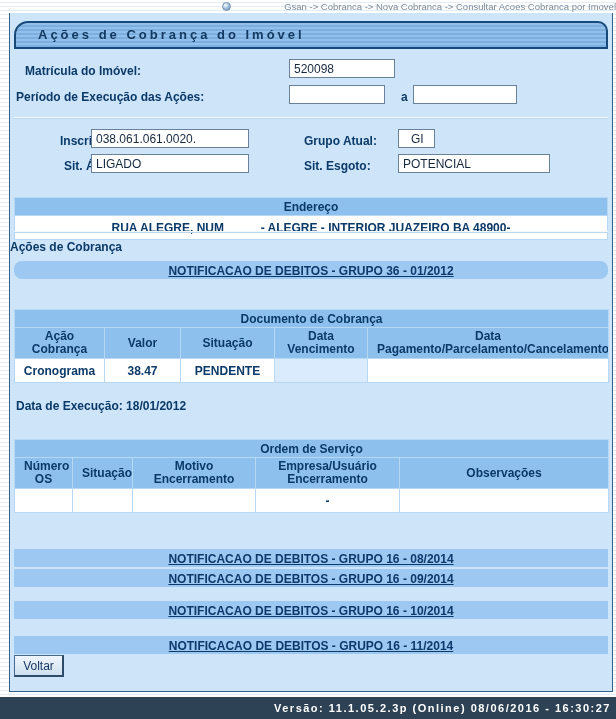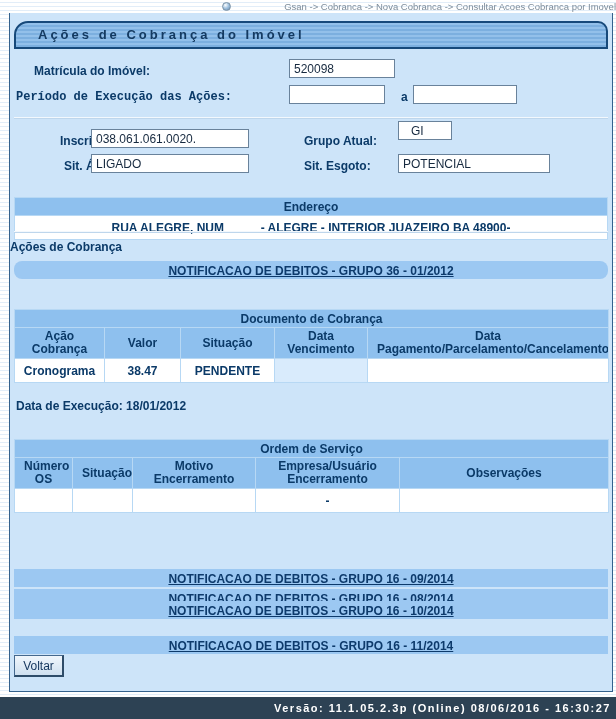--- a/index.html
+++ b/index.html
@@ -74,34 +74,34 @@
 
 <div class="breadcrumb">
   <span class="ball"></span>
   <span>Gsan -&gt; Cobranca -&gt; Nova Cobranca -&gt; Consultar Acoes Cobranca por Imovel</span>
 </div>
 
 <div class="panel">
 
   <div class="title-bar">Ações de Cobrança do Imóvel</div>
 
-  <span class="lbl" style="left:24px; top:51px;">Matrícula do Imóvel:</span>
+  <span class="lbl" style="left:15px; top:51px;">Matrícula do Imóvel:</span>
   <input class="inp" style="left: 279px; top: 46px; width: 106px;" value="520098">
 
-  <span class="lbl" style="left:6px; top:77px;font-family:Liberation Mono, monospace;">Período de Execução das Ações:</span>
+  <span class="lbl" style="left:6px; top:77px;">Período de Execução das Ações:</span>
   <input class="inp" style="left: 279px; top: 72px; width: 96px;" value="">
   <span class="lbl" style="left:391px; top:77px;">a</span>
   <input class="inp" style="left: 403px; top: 72px; width: 104px;" value="">
 
   <div class="sep" style="left:4px; top:104px; width:594px;"></div>
 
   <span class="lbl" style="left:6px; top:121px;margin-left:44px;">Inscrição:</span>
   <input class="inp" style="left: 81px; top: 116px; width: 158px;" value="038.061.061.0020.">
   <span class="lbl" style="left:294px; top:121px;">Grupo Atual:</span>
-  <input class="inp" style="left: 388px; top: 108px; width: 54px; padding-left: 12px;" value="GI">
+  <input class="inp" style="left: 388px; top: 116px; width: 37px; padding-left: 12px;" value="GI">
 
   <span class="lbl" style="left:6px; top:146px;margin-left:48px;">Sit. Água:</span>
   <input class="inp" style="left: 81px; top: 141px; width: 158px;" value="LIGADO">
   <span class="lbl" style="left:294px; top:146px;">Sit. Esgoto:</span>
   <input class="inp" style="left: 388px; top: 141px; width: 152px;" value="POTENCIAL">
 
   <table class="sec" style="top:172px;">
     <tbody>
         <tr>
           <td class="band">Endereço</td>
@@ -181,21 +181,21 @@
     <tr class="data">
       <td></td>
       <td></td>
       <td></td>
       <td>-</td>
       <td></td>
     </tr>
   </tbody>
     </table>
 
-  <div class="link-band" style="top:536px;margin-top:40px;">
+  <div class="link-band" style="top:536px;">
     <a>NOTIFICACAO DE DEBITOS - GRUPO 16 - 08/2014</a>
   </div>
   <div class="link-band" style="top:556px;">
     <a>NOTIFICACAO DE DEBITOS - GRUPO 16 - 09/2014</a>
   </div>
   <div class="link-band" style="top:588px;">
     <a>NOTIFICACAO DE DEBITOS - GRUPO 16 - 10/2014</a>
   </div>
   <div class="link-band" style="top:623px;">
     <a>NOTIFICACAO DE DEBITOS - GRUPO 16 - 11/2014</a>

